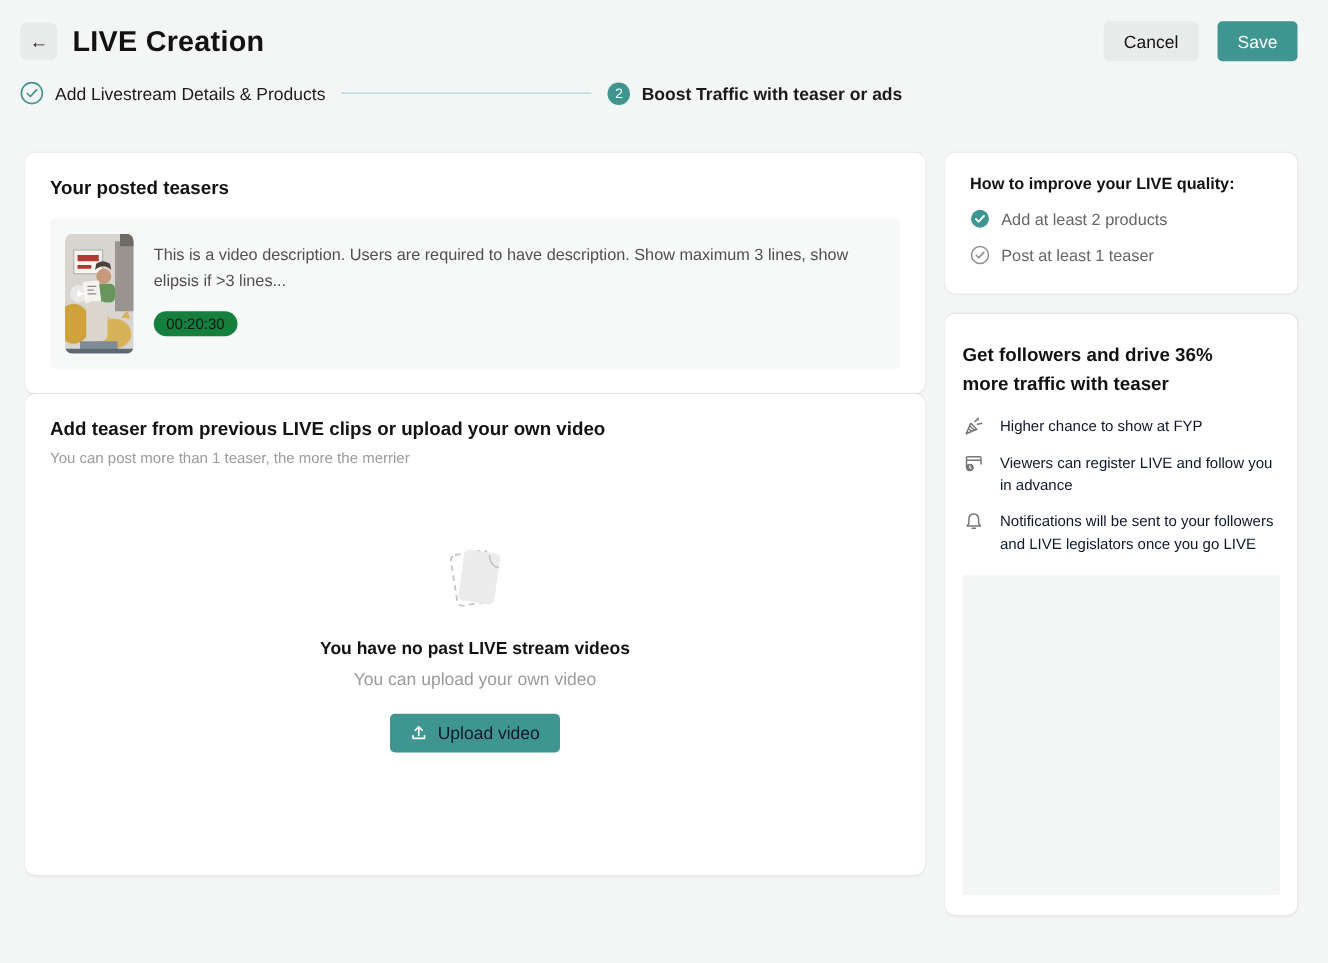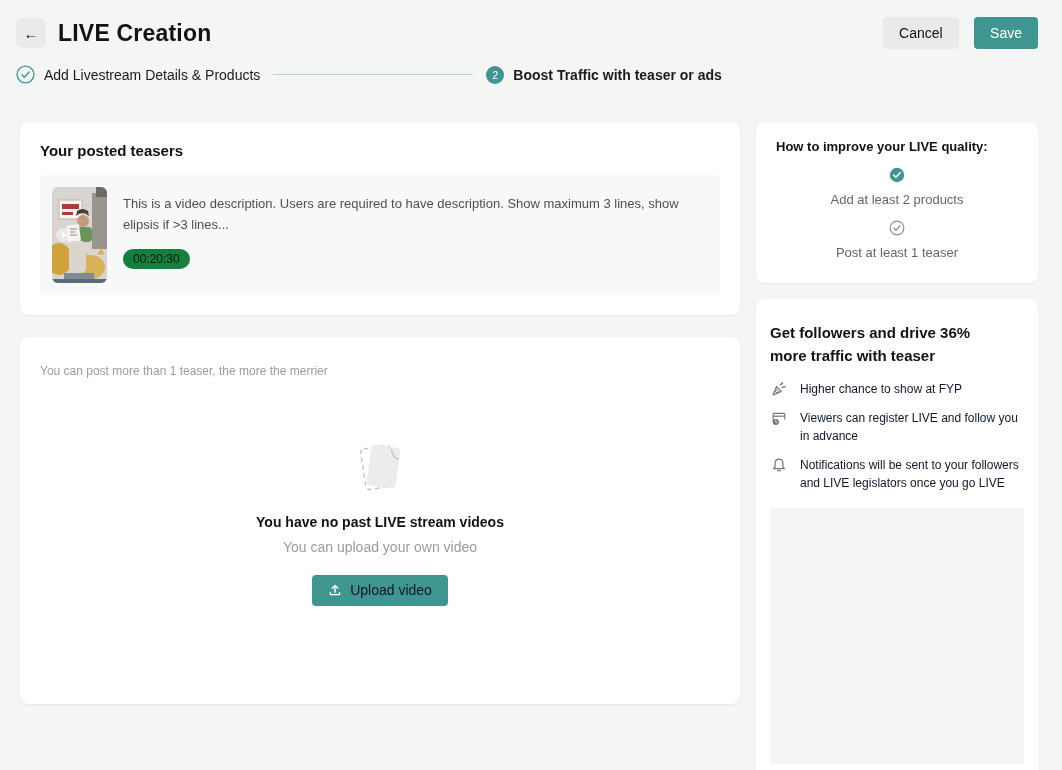--- a/index.html
+++ b/index.html
@@ -24,21 +24,21 @@
   .stepper { display:flex; align-items:center; padding:16px 20px 38px 16px; }
   .step { display:flex; align-items:center; gap:9px; }
   .step-label { font-size:14px; color:#1b1b1b; }
   .step-label.active { font-weight:700; }
   .step-line { width:200px; height:1px; background:#aed4d1; margin:0 13px; }
   .step-num { width:18px; height:18px; border-radius:50%; background:#3F958F; color:#fff;
     font-size:11px; display:flex; align-items:center; justify-content:center; flex:none; }
 
   
   .main { display:flex; gap:16px; padding:0 24px 0 20px; align-items:flex-start; }
-  .col-left  { width:720px; flex:none; display:flex; flex-direction:column; gap:22px; }
+  .col-left  { width:720px; flex:none; display:flex; flex-direction:column; }
   .col-right { flex:1; display:flex; flex-direction:column; gap:16px; }
   .card { background:#fff; border-radius:8px; box-shadow:0 1px 2px rgba(0,0,0,.05), 0 0 1px rgba(0,0,0,.10); }
 
   
   .card-teasers { padding:20px; }
   .card-title { font-size:15px; font-weight:700; margin:0; }
   .teaser-item { margin-top:16px; background:#f7f8f8; border-radius:4px; padding:12px; display:flex; gap:16px; }
   .thumb { width:55px; height:96px; border-radius:6px; overflow:hidden; position:relative; flex:none; cursor:pointer; }
   .thumb svg { display:block; }
   .play-badge { position:absolute; left:4px; top:41px; width:14px; height:14px; border-radius:50%;
@@ -57,21 +57,21 @@
   .empty-icon { display:inline-block; }
   .empty-title { font-size:14px; font-weight:700; margin:14px 0 0; }
   .empty-sub { font-size:14px; color:#9b9b9b; margin:9px 0 0; }
   .btn-upload { margin-top:20px; background:#3F958F; color:#0f172a; border:none; border-radius:4px;
     padding:7px 16px 8px; font-size:14px; font-family:inherit; cursor:pointer;
     display:inline-flex; align-items:center; gap:8px; }
 
   
   .card-tips { padding:17px 20px 10px; }
   .tips-title { font-size:13px; font-weight:700; margin:0 0 4px; }
-  .tip { display:flex; align-items:center; gap:9px; margin:13px 0;flex-direction:column; }
+  .tip { display:flex; align-items:center; gap:9px; margin:13px 0; }
   .tip svg { flex:none; }
   .tip-label { font-size:13px; color:#666; }
 
   
   .card-promo { padding:22px 14px 16px; }
   .promo-title { font-size:15px; font-weight:700; line-height:1.55; margin:0 0 12px; padding-right:30px; }
   .benefit { display:flex; gap:13px; align-items:flex-start; margin:11px 0; padding-left:1px; }
   .benefit svg { flex:none; margin-top:1px; }
   .benefit-text { font-size:12px; color:#0f172a; line-height:1.5; }
   .promo-placeholder { margin-top:16px; height:256px; background:#f4f5f5; border-radius:2px; }
@@ -138,20 +138,21 @@
           <div class="play-badge"></div>
         </div>
         <div class="teaser-body">
           <p class="teaser-desc">This is a video description. Users are required to have description. Show maximum 3 lines, show elipsis if &gt;3 lines...</p>
           <span class="duration">00:20:30</span>
         </div>
       </div>
     </div>
 
     <div class="card card-add">
+      <h2 class="card-title">Add teaser from previous LIVE clips or upload your own video</h2>
       <p class="card-sub">You can post more than 1 teaser, the more the merrier</p>
 
       <div class="empty">
         <span class="empty-icon">
           <svg width="56" height="56" viewBox="0 0 56 56">
             <rect x="11" y="7" width="30" height="41" rx="4" fill="none" stroke="#c6c6c6" stroke-width="1.5" stroke-dasharray="4.5 3.5" transform="rotate(-9 26 27)"></rect>
             <rect x="17" y="6" width="29" height="41" rx="4" fill="#ececec" transform="rotate(8 31 26)"></rect>
             <path d="M37 8 q2 9 9 9" fill="none" stroke="#bdbdbd" stroke-width="1.2" transform="rotate(8 31 26)"></path>
           </svg>
         </span>

